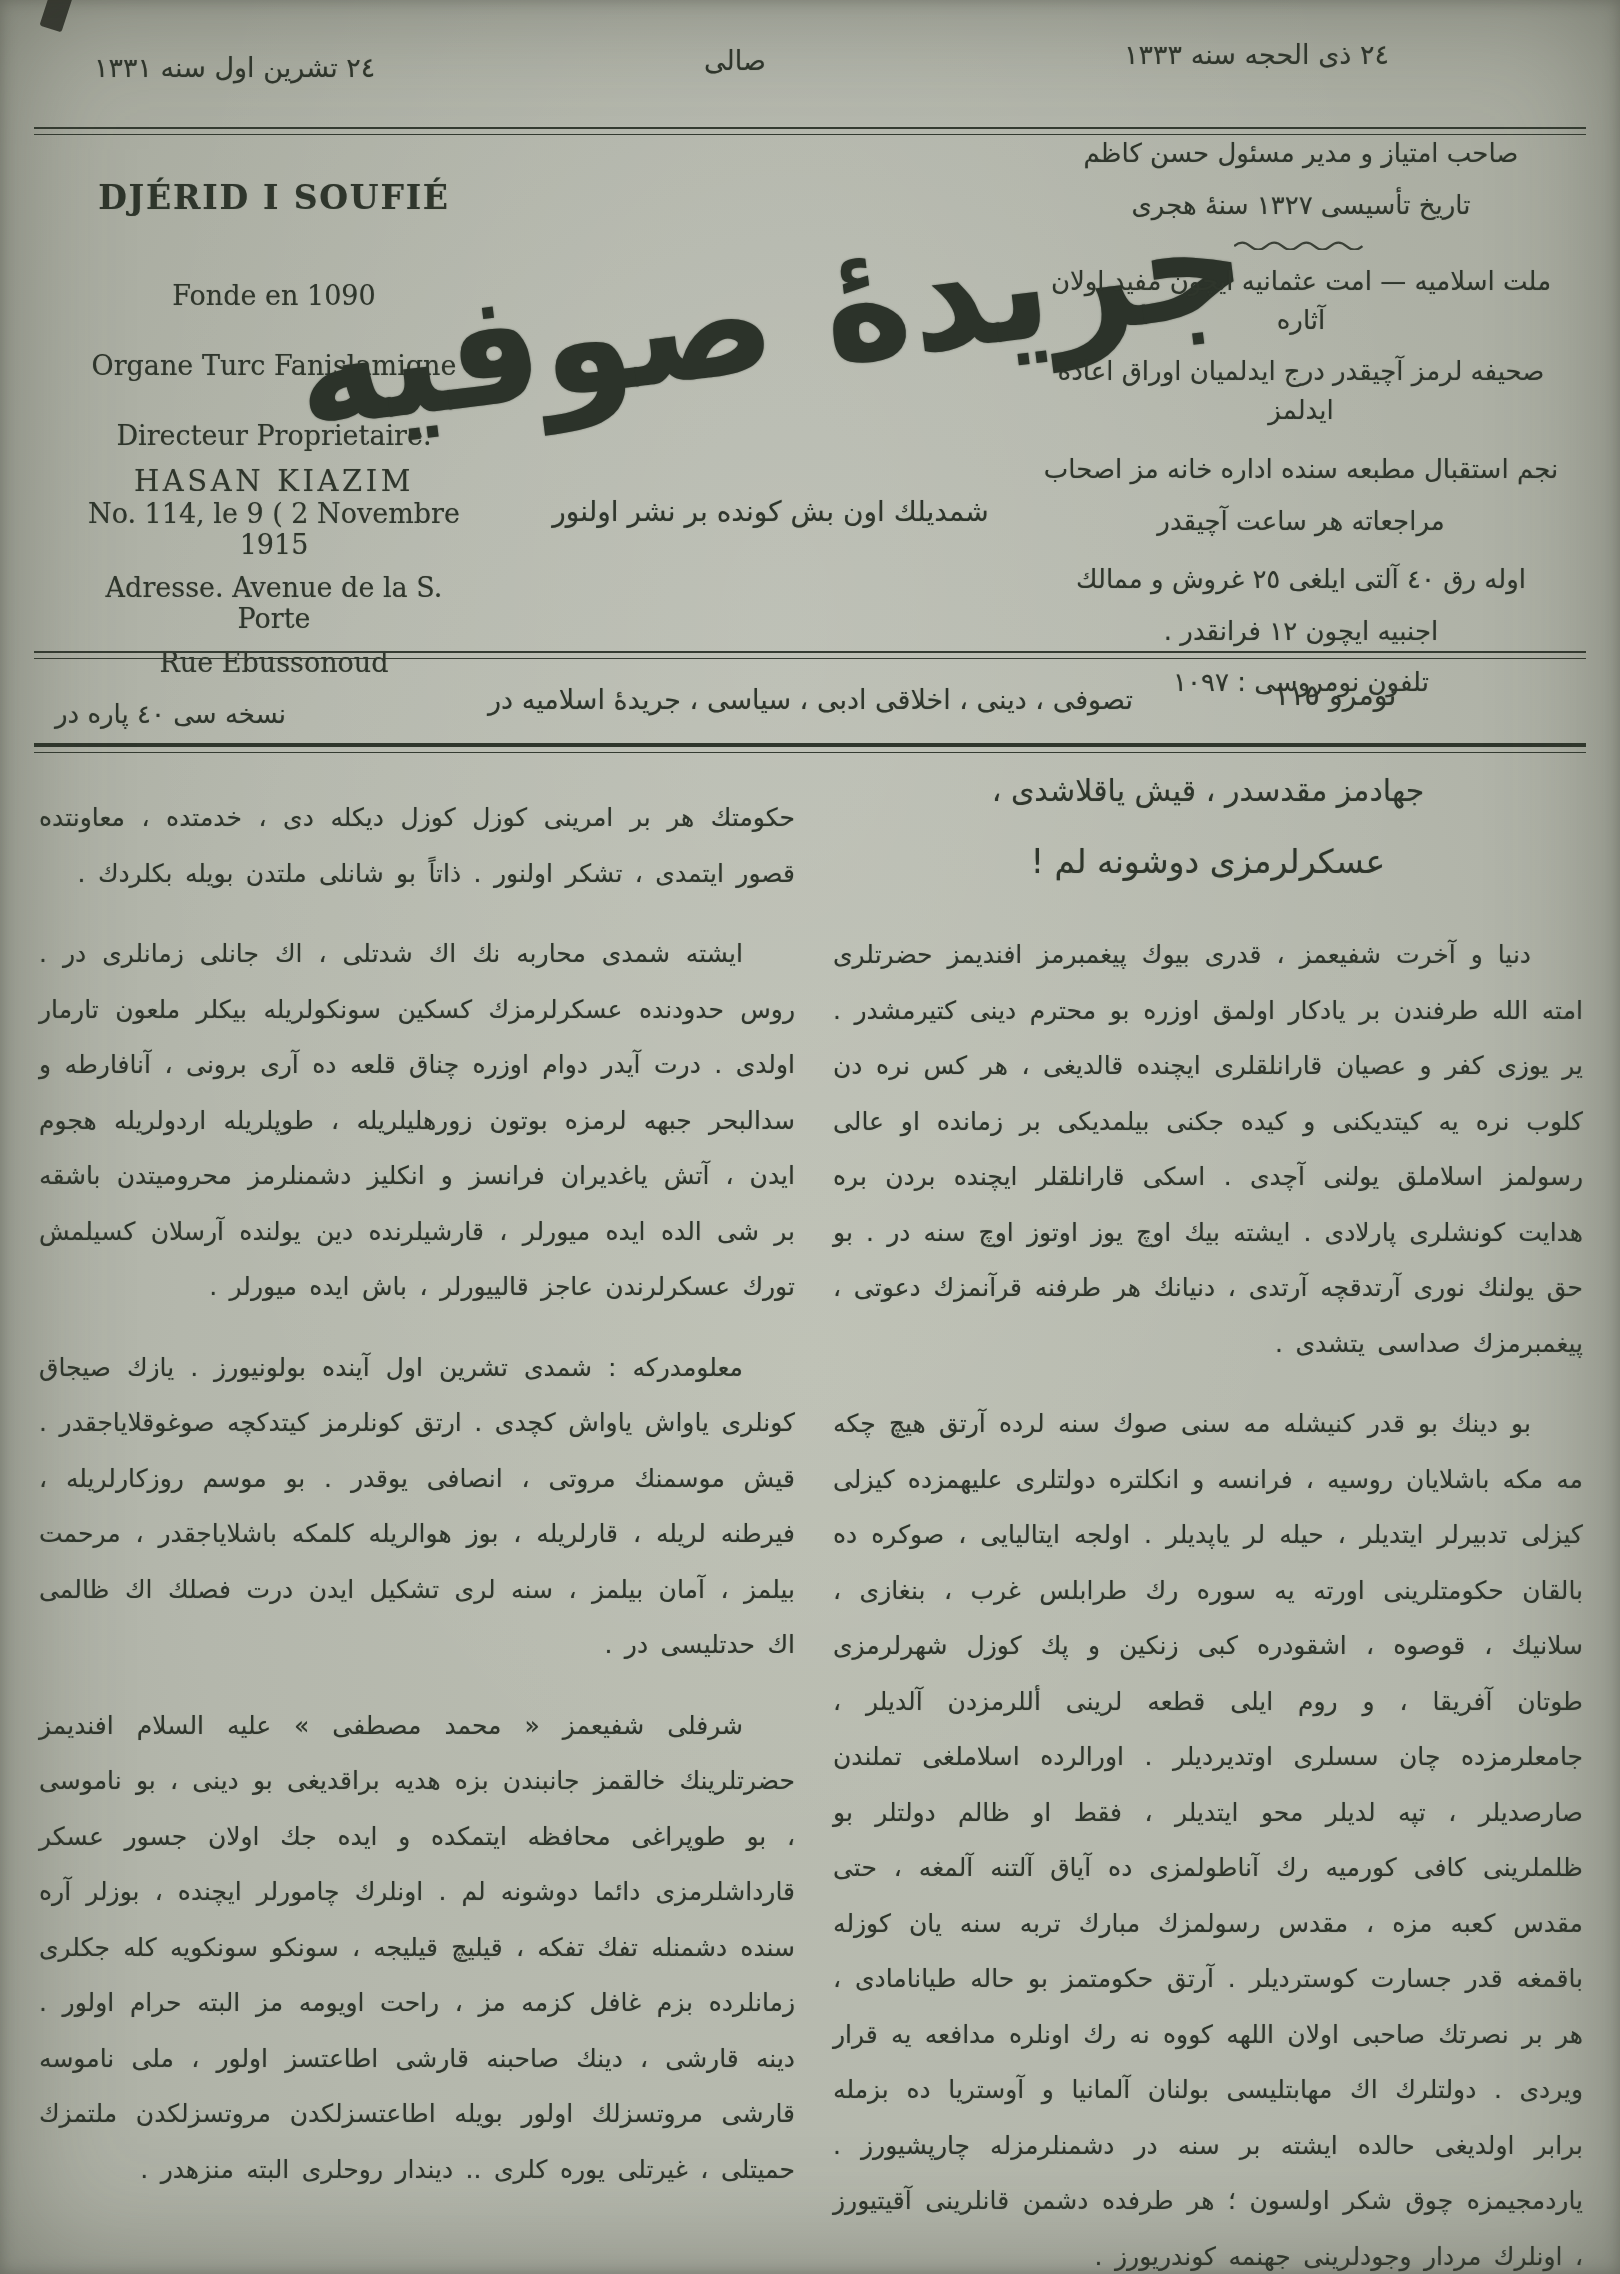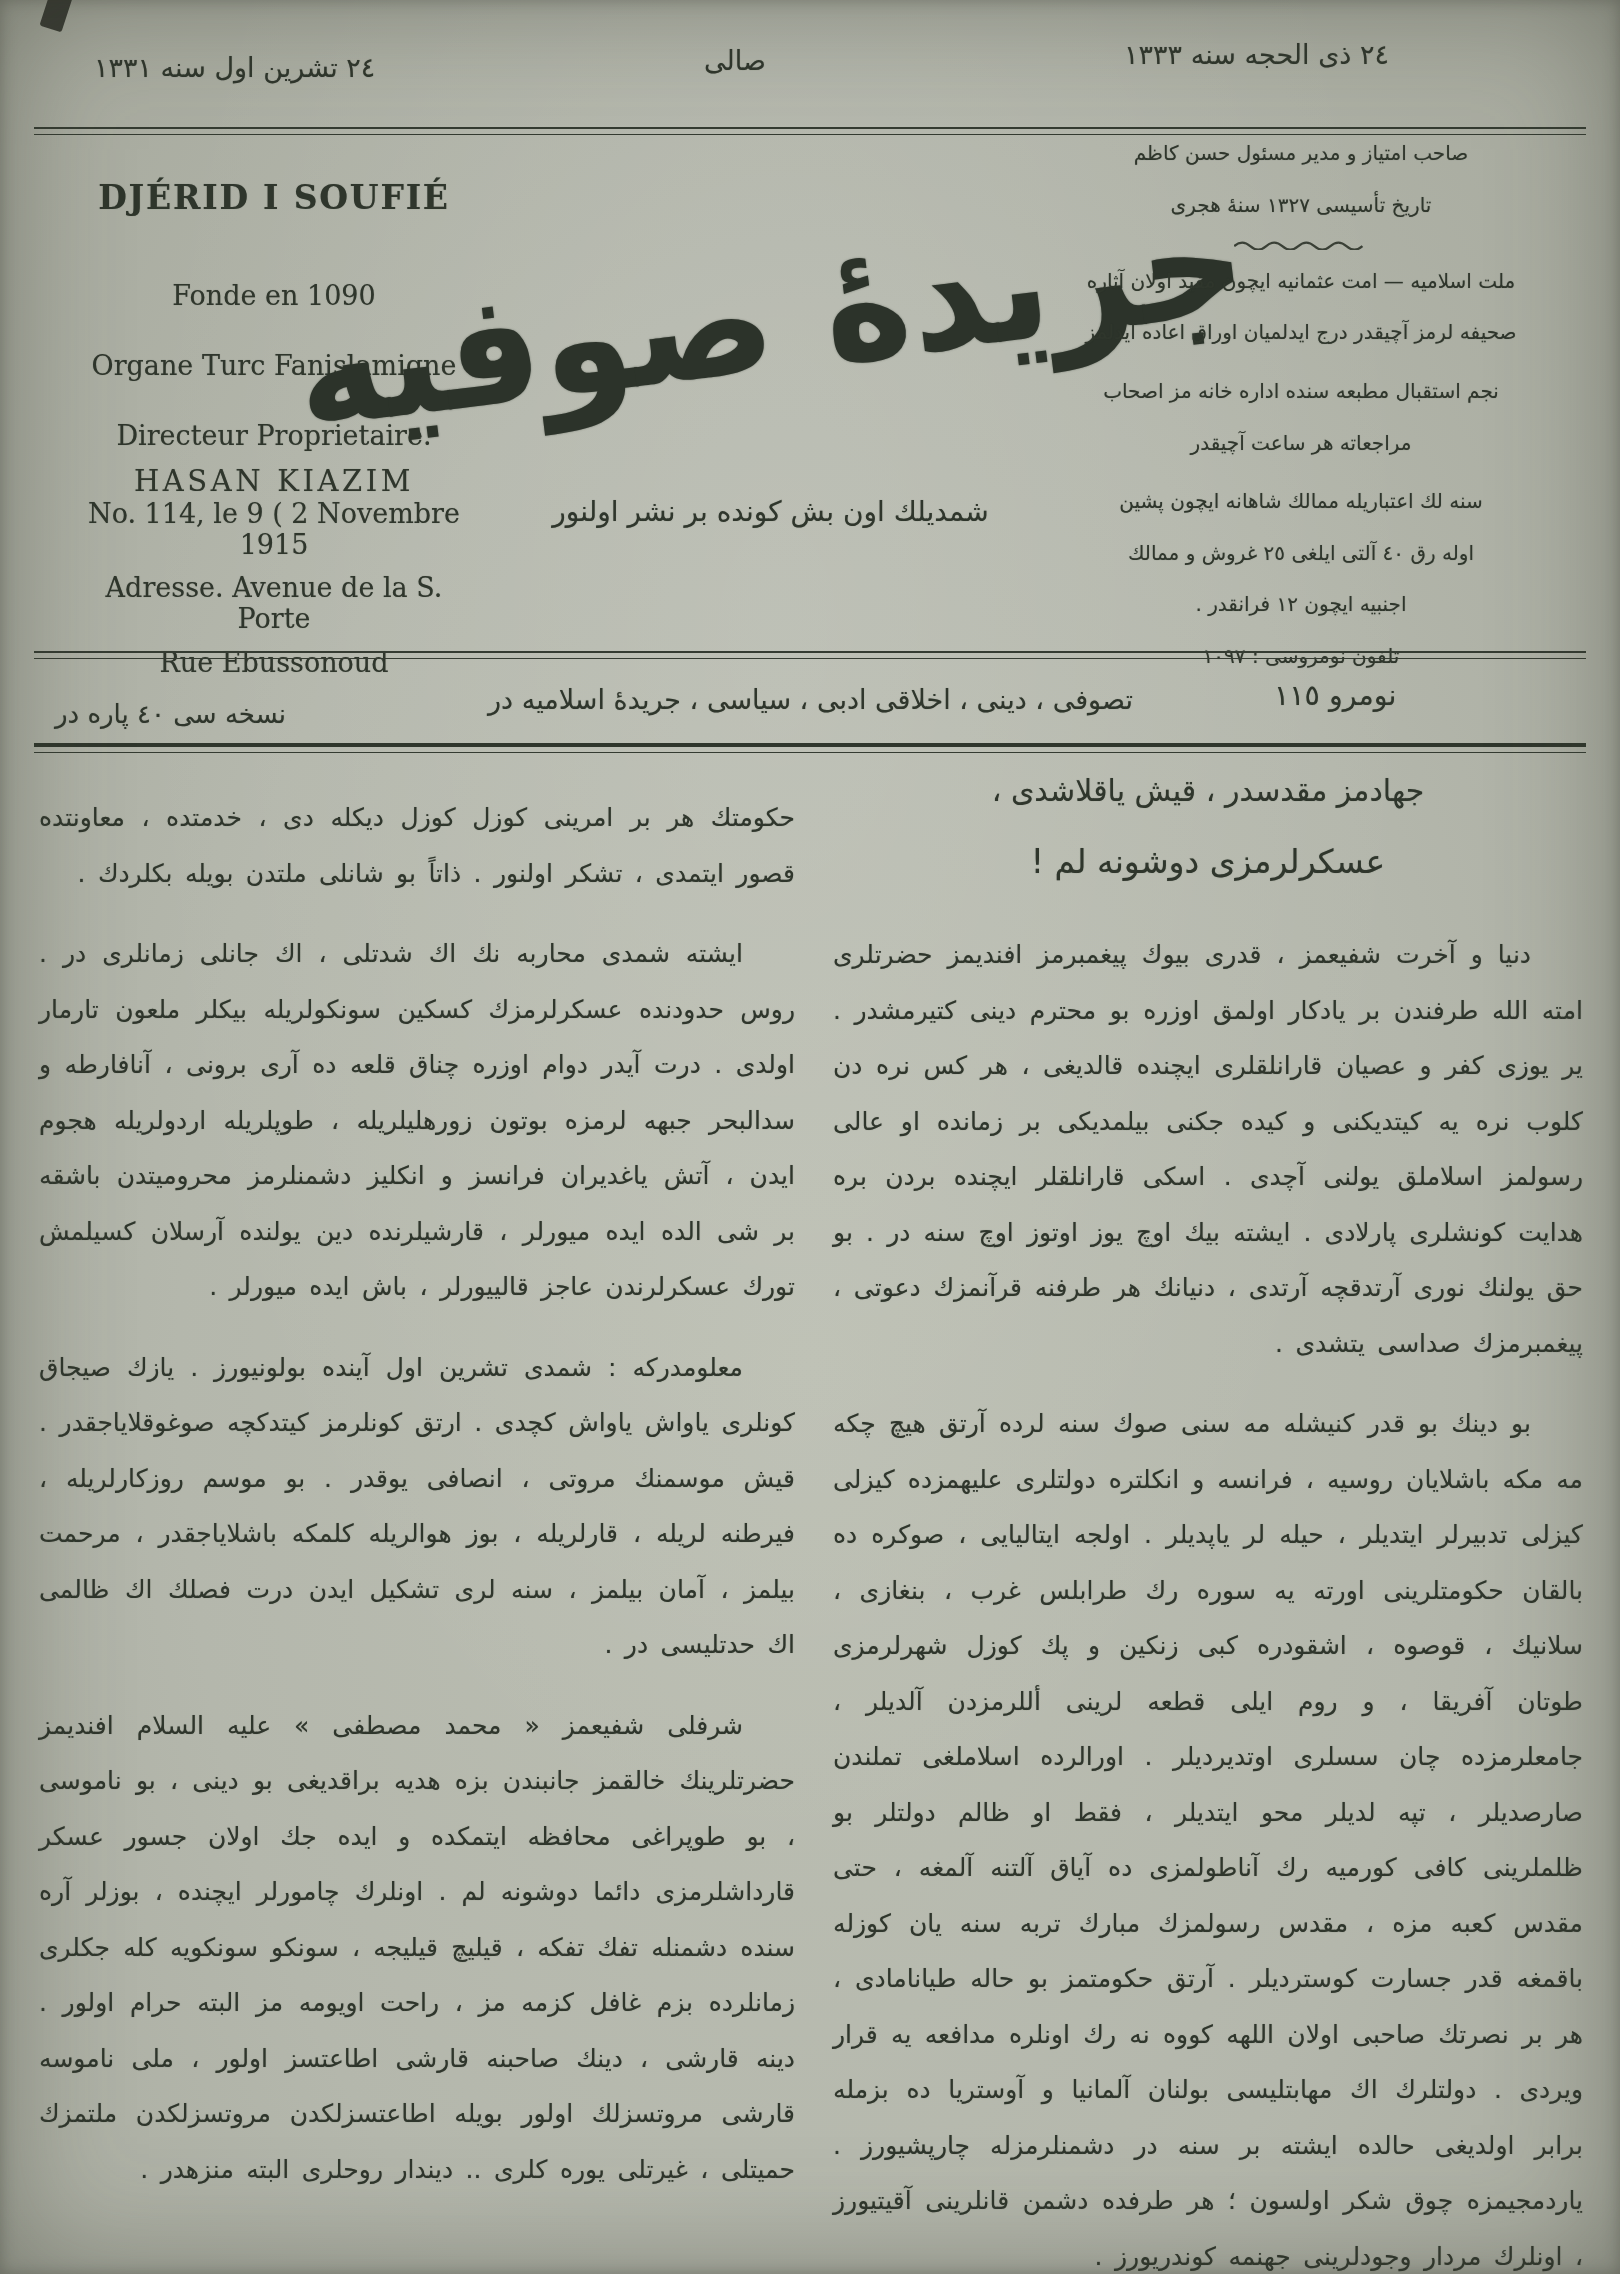--- a/index.html
+++ b/index.html
@@ -51,21 +51,21 @@
     font-size:147px;font-weight:bold;direction:rtl;
     transform:rotate(-7deg) scaleY(1.05);
     letter-spacing:-5.3px;color:#2c332a;
     text-shadow:0 0 1.8px rgba(44,51,42,0.55);
     white-space:nowrap;
   }
   .subtitle{position:absolute;left:463px;top:495px;width:615px;text-align:center;font-size:28px;}
 
   
   .right-info{position:absolute;left:1025px;top:134px;width:552px;text-align:center;}
-  .ri-line{font-size:20px;line-height:39px;margin-bottom:12.5px;}
+  .ri-line{font-size:26px;line-height:39px;margin-bottom:12.5px;}
   .ri-gap{margin-bottom:19.6px;}
   .squiggle{display:block;margin:5.3px auto 14.3px auto;width:134px;height:10.7px;}
 
   
   .band-number{position:absolute;left:1274px;top:679px;font-size:28.5px;}
   .band-desc{position:absolute;left:383px;top:684px;width:855px;text-align:center;font-size:27px;}
   .band-price{position:absolute;left:55px;top:699px;font-size:26px;}
 
   
   .col{position:absolute;font-size:25px;}
@@ -111,21 +111,20 @@
   <div class="ri-line">تاريخ تأسيسى ١٣٢٧ سنۀ هجرى</div>
   <span class="squiggle">
     <svg width="134" height="10.7" viewBox="0 0 150 12">
         <path d="M0 8 Q 9 0 18 8 T 36 8 T 54 8 T 72 8 T 90 8 T 108 8 T 126 8 T 144 8" stroke="#3a4036" fill="none" stroke-width="2.5"></path>
       </svg>
   </span>
   <div class="ri-line">ملت اسلاميه — امت عثمانيه ايچون مفيد اولان آثاره</div>
   <div class="ri-line ri-gap">صحيفه لرمز آچيقدر درج ايدلميان اوراق اعاده ايدلمز</div>
   <div class="ri-line">نجم استقبال مطبعه سنده اداره خانه مز اصحاب</div>
   <div class="ri-line ri-gap">مراجعاته هر ساعت آچيقدر</div>
-  <div class="ri-line">سنه لك اعتباريله ممالك شاهانه ايچون پشين</div>
   <div class="ri-line">اوله رق ٤٠ آلتى ايلغى ٢٥ غروش و ممالك</div>
   <div class="ri-line">اجنبيه ايچون ١٢ فرانقدر .</div>
   <div class="ri-line">تلفون نومروسى : ١٠٩٧</div>
 </div>
 
 <div class="rule rule-mid"></div>
 
 <div class="band-number ar ink">نومرو ١١٥</div>
 <div class="band-desc ar ink">تصوفى ، دينى ، اخلاقى ادبى ، سياسى ، جريدۀ اسلاميه در</div>
 <div class="band-price ar ink">نسخه سى ٤٠ پاره در</div>

